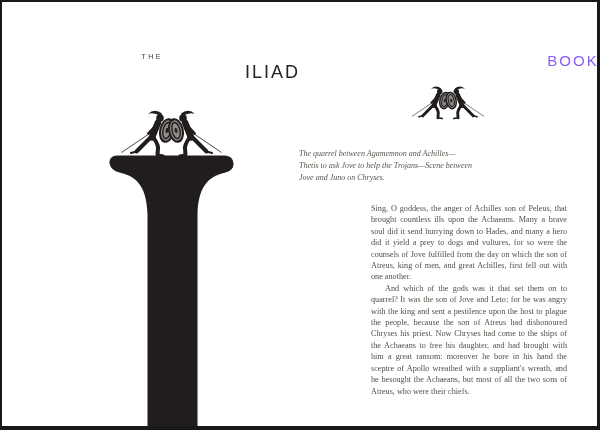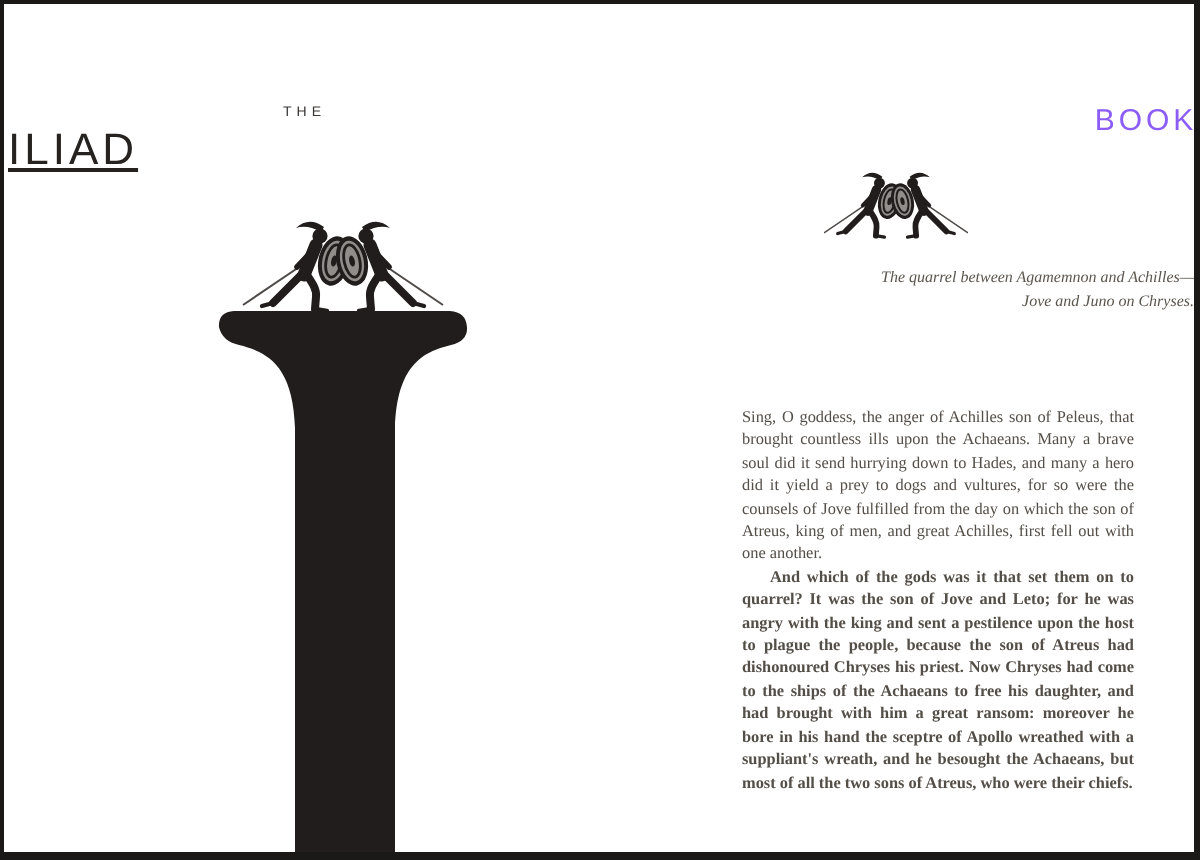--- a/index.html
+++ b/index.html
@@ -22,59 +22,58 @@
   
   .pretitle{
     position:absolute;top:51px;left:0;width:100%;
     text-align:center;
     font-family:"Liberation Sans", sans-serif;
     font-size:7px;letter-spacing:2.5px;text-indent:2.5px;
     color:#3a3634;
   }
   .main-title{
     position:absolute;top:60px;left:0;width:100%;
-    text-align:left;
+    text-align:right;
     font-family:"Liberation Sans", sans-serif;
     font-weight:400;
-    font-size:22px;letter-spacing:2px;text-indent:2px;
+    font-size:18px;letter-spacing:2px;text-indent:2px;
     color:#262220;
-    text-decoration:underline;
   }
   .column-art{position:absolute;left:0;top:0;}
 
   
   .book-heading{
     position:absolute;top:50px;left:14px;width:100%;
     text-align:right;
     font-family:"Liberation Sans", sans-serif;
     font-size:15px;letter-spacing:2px;text-indent:2px;
     color:#8b5cf6;
   }
   .duel-icon-wrap{
     position:absolute;top:82px;left:0;width:100%;
     text-align:center;
   }
   .summary{
-    position:absolute;top:131px;left:0;width:100%;
-    text-align:right;
+    position:absolute;top:146px;left:0;width:100%;
+    text-align:left;
     font-style:italic;
     font-size:8px;line-height:12.2px;
     color:#5b554e;
   }
   .summary div{white-space:nowrap;}
   .body-text{
     position:absolute;top:201px;left:72px;width:196px;
     font-size:8.2px;line-height:11.4px;
     color:#544e48;
   }
   .body-text div{
     text-align:justify;
     margin:0;
   }
-  .body-text div + div{text-indent:14px;font-weight:bold;}
+  .body-text div + div{text-indent:14px;}
 
   .ink{fill:#211d1c;}
   .spear{stroke:#4d4a48;stroke-width:1;}
   .limb{stroke:#211d1c;fill:none;}
 </style>
 </head>
 <body>
 
 <svg width="0" height="0" style="position:absolute" aria-hidden="true">
   <defs>
@@ -139,20 +138,21 @@
   <div class="book-heading">BOOK I</div>
 
   <div class="duel-icon-wrap">
     <svg width="72" height="36" viewBox="0 0 100 50">
       <use href="#duel"></use>
     </svg>
   </div>
 
   <div class="summary">
       <div>The quarrel between Agamemnon and Achilles—</div>
+      <div>Thetis to ask Jove to help the Trojans—Scene between</div>
       <div>Jove and Juno on Chryses.</div>
     </div>
 
   <div class="body-text">
       <div class="para">Sing, O goddess, the anger of Achilles son of Peleus, that brought countless ills upon the Achaeans. Many a brave soul did it send hurrying down to Hades, and many a hero did it yield a prey to dogs and vultures, for so were the counsels of Jove fulfilled from the day on which the son of Atreus, king of men, and great Achilles, first fell out with one another.</div>
       <div class="para">And which of the gods was it that set them on to quarrel? It was the son of Jove and Leto; for he was angry with the king and sent a pestilence upon the host to plague the people, because the son of Atreus had dishonoured Chryses his priest. Now Chryses had come to the ships of the Achaeans to free his daughter, and had brought with him a great ransom: moreover he bore in his hand the sceptre of Apollo wreathed with a suppliant's wreath, and he besought the Achaeans, but most of all the two sons of Atreus, who were their chiefs.</div>
     </div>
 </div>
 
 </body></html>

